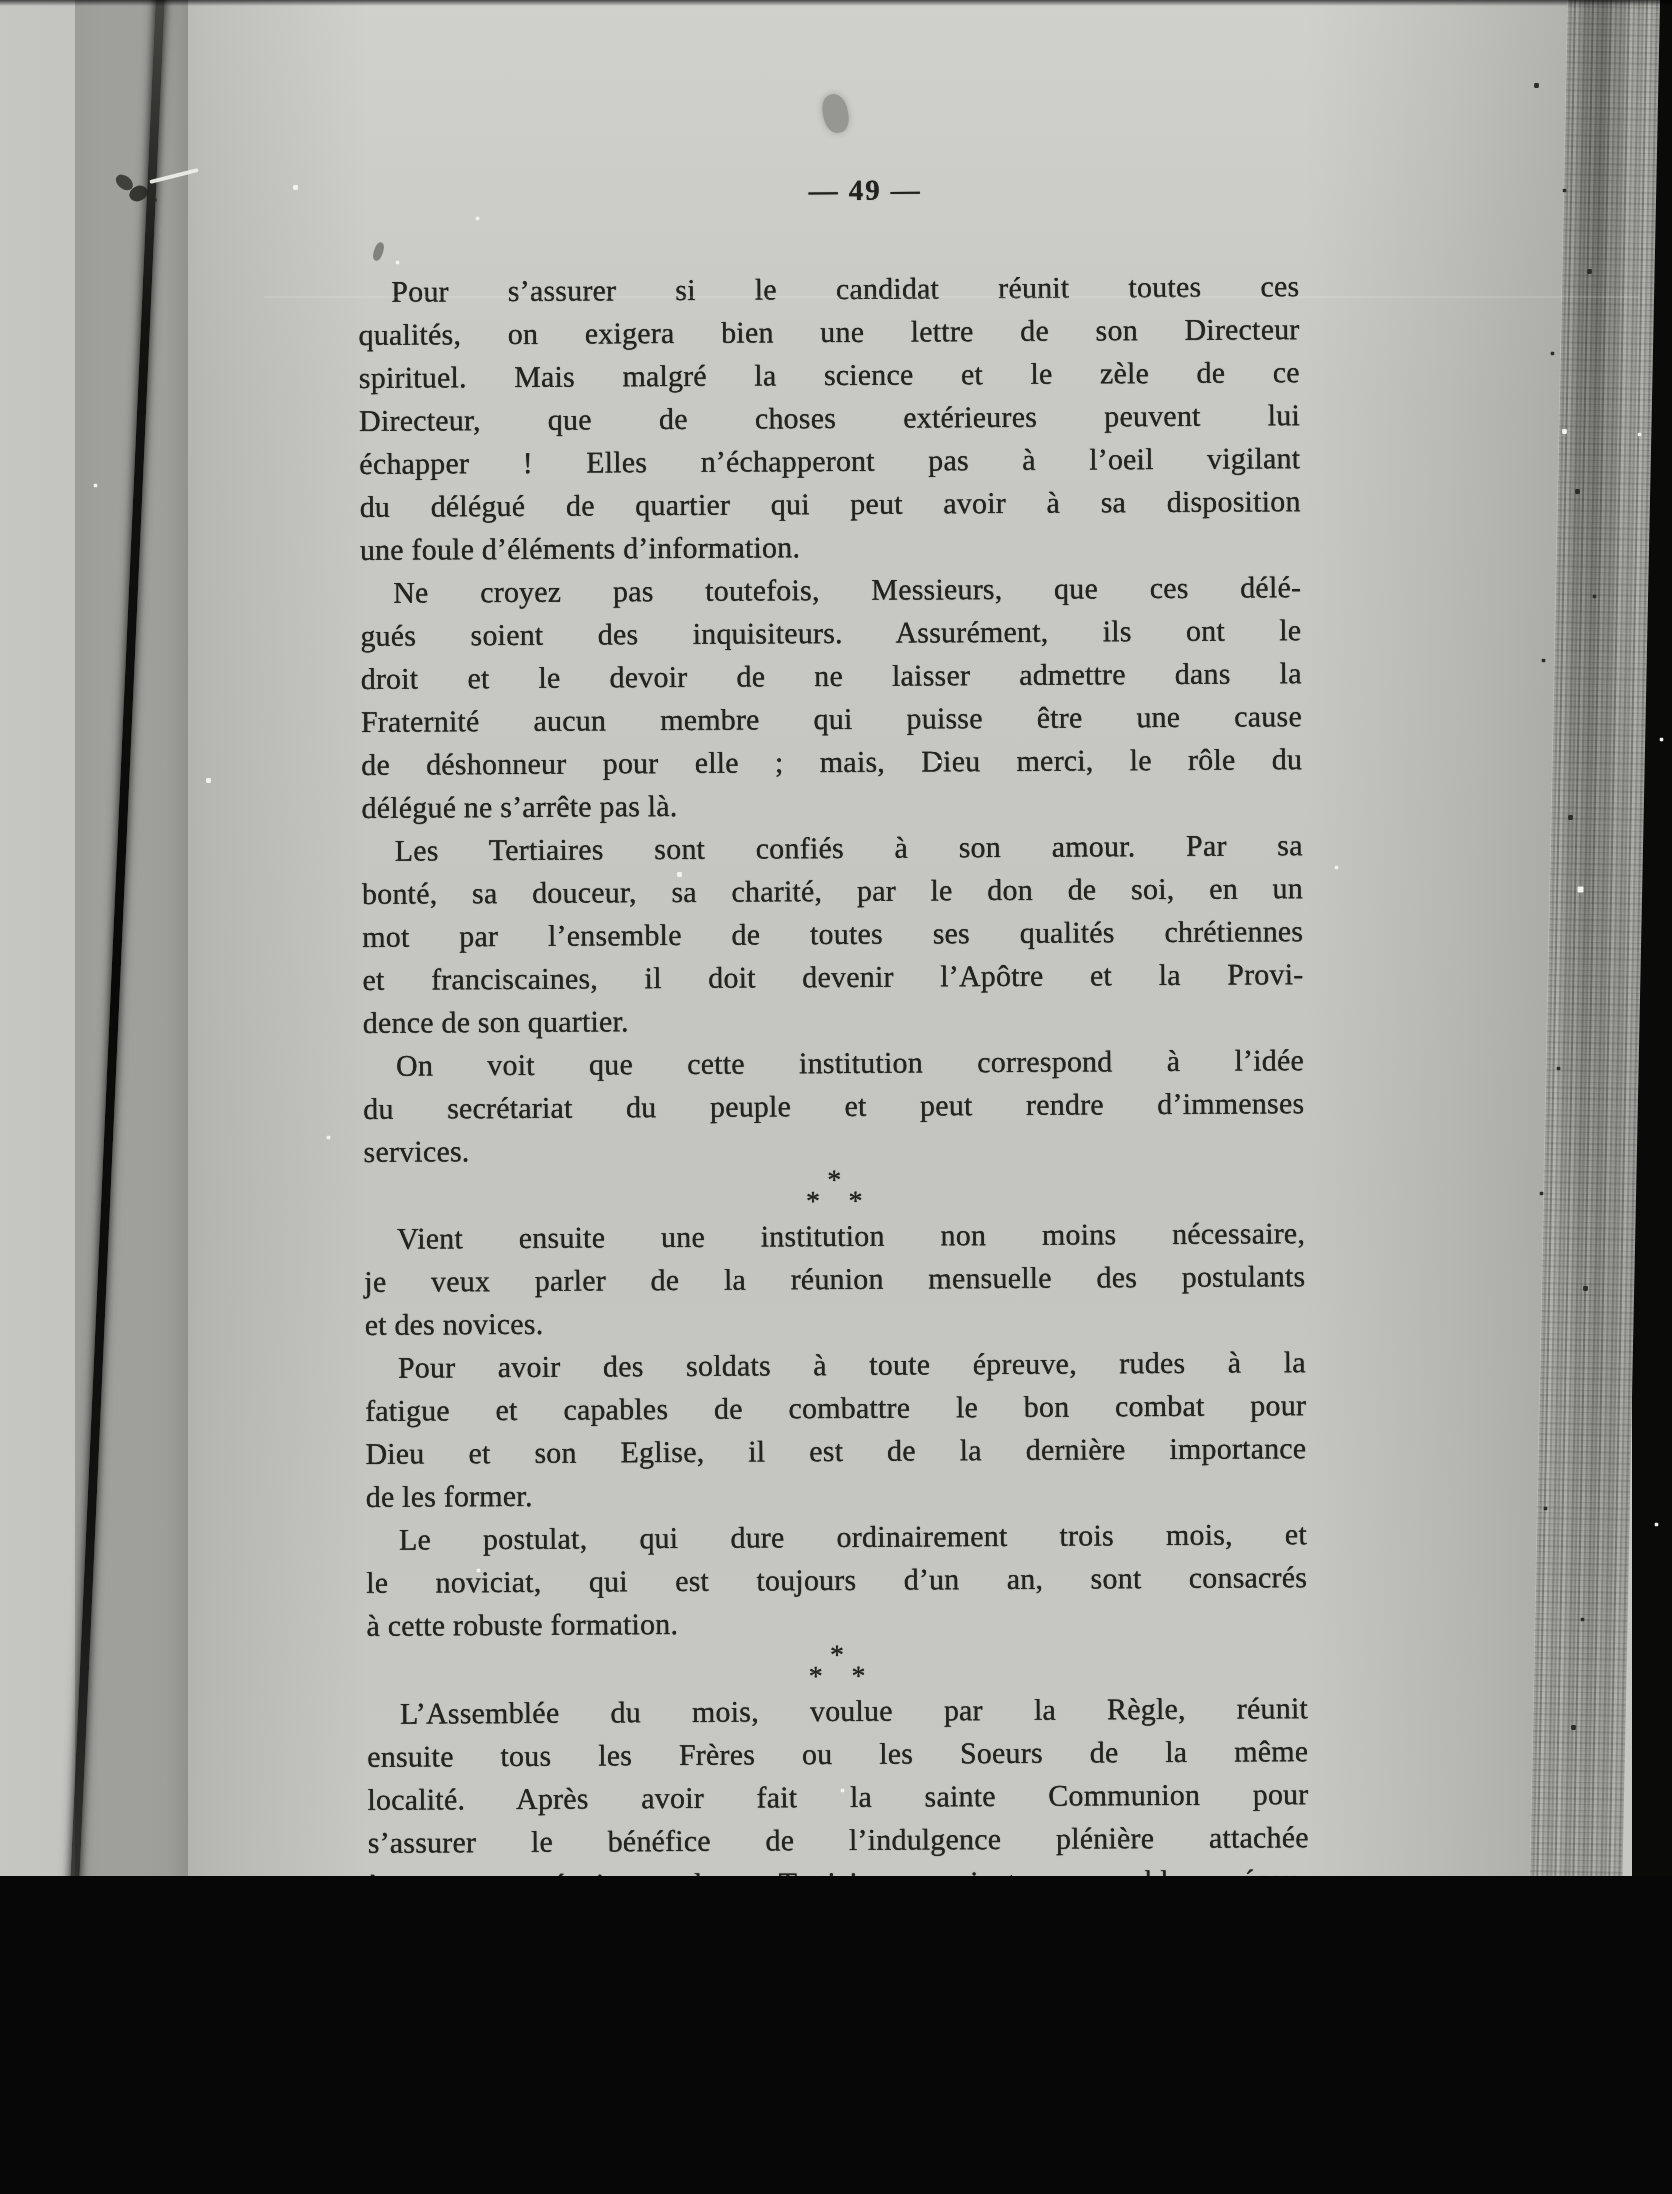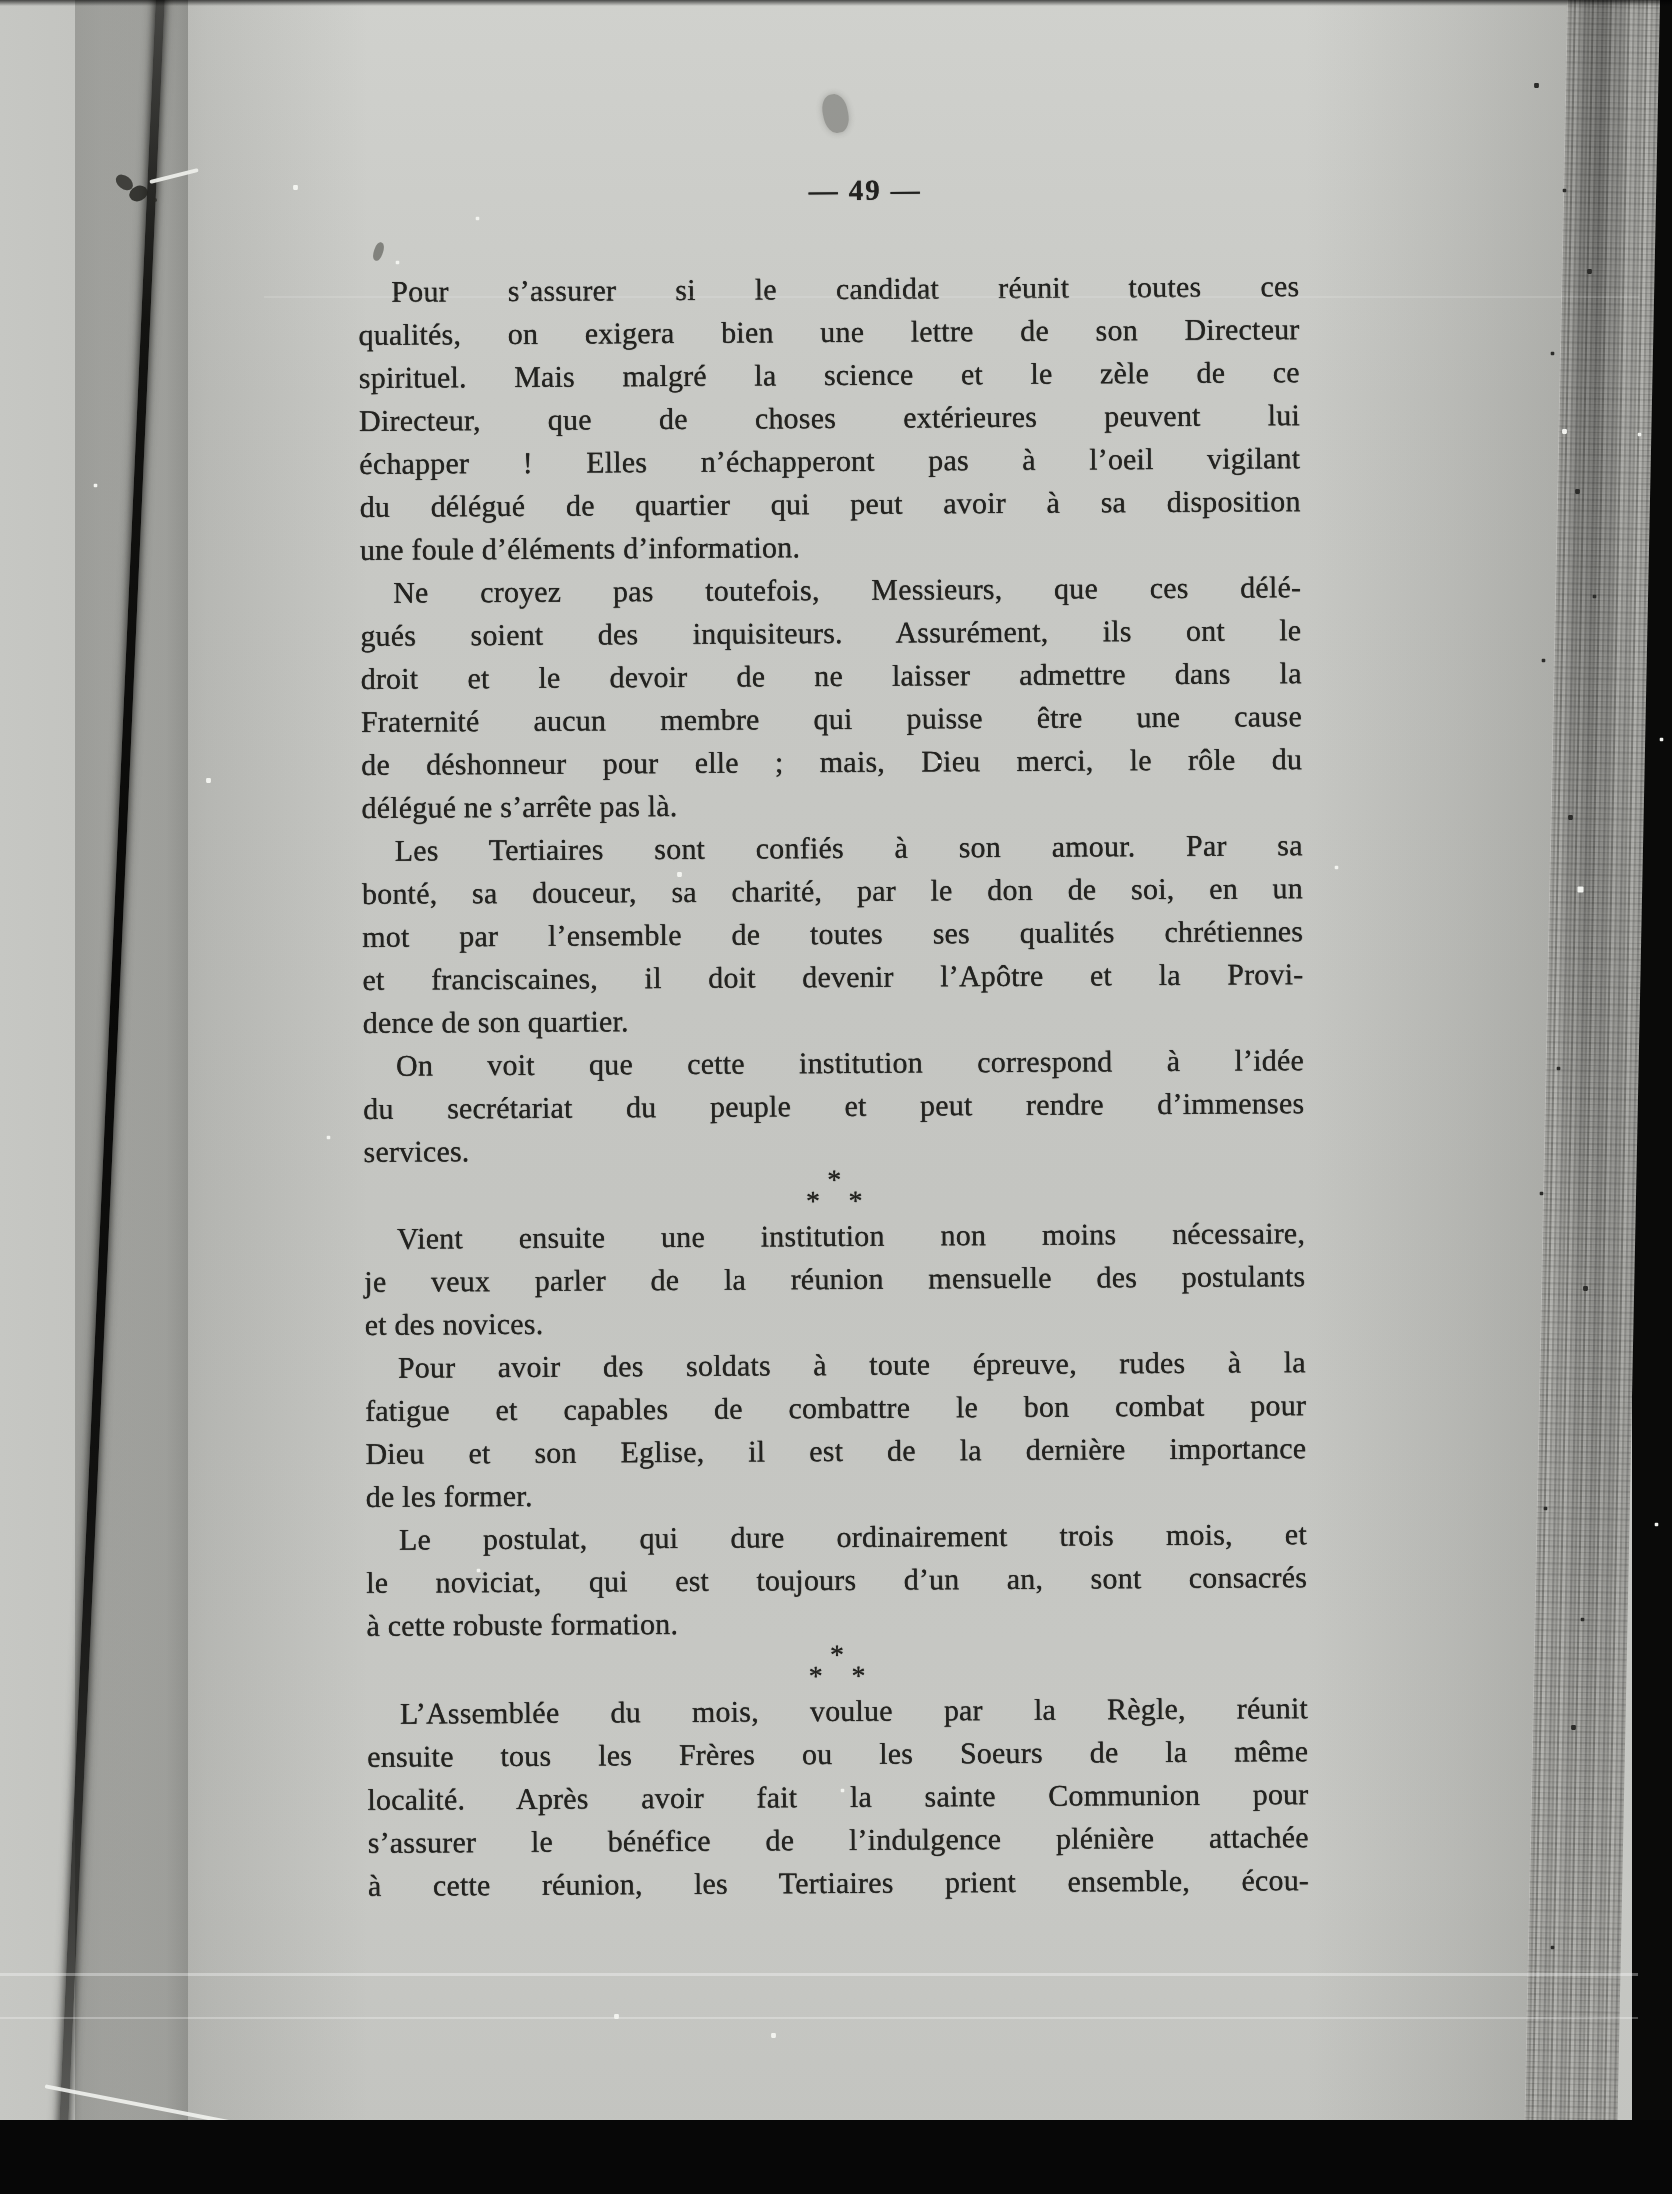--- a/index.html
+++ b/index.html
@@ -1,16 +1,16 @@
 <!DOCTYPE html>
 <html style="font-size:10px"><head>
 <meta charset="utf-8">
 <style>
   html,body{margin:0;padding:0;background:#070707;}
-  .photo{position:relative;width:1672px;height:2120px;background:#0ea5e9;overflow:hidden;
+  .photo{position:relative;width:1672px;height:1876px;background:#0ea5e9;overflow:hidden;
          font-family:"Liberation Serif","DejaVu Serif",serif;}
 
   
   .paper{position:absolute;left:0;top:0;width:1672px;height:2194px;
          background:linear-gradient(180deg,#d0d1cd 0%,#c8c9c5 18%,#c4c5c1 55%,#c7c8c4 85%,#c2c3bf 100%);}
   .prev-page{position:absolute;left:0;top:0;width:188px;height:2194px;
          background:linear-gradient(90deg,#c6c7c3 0%,#c2c3bf 55%,#b3b4b0 88%,#9fa09c 100%);}
   .gutter-shadow{position:absolute;left:75px;top:0;width:295px;height:2194px;
          background:linear-gradient(90deg,rgba(40,40,36,.26) 0%,rgba(40,40,36,.10) 45%,rgba(40,40,36,0) 100%);}
   .right-margin-shade{position:absolute;left:1305px;top:0;width:264px;height:2194px;

